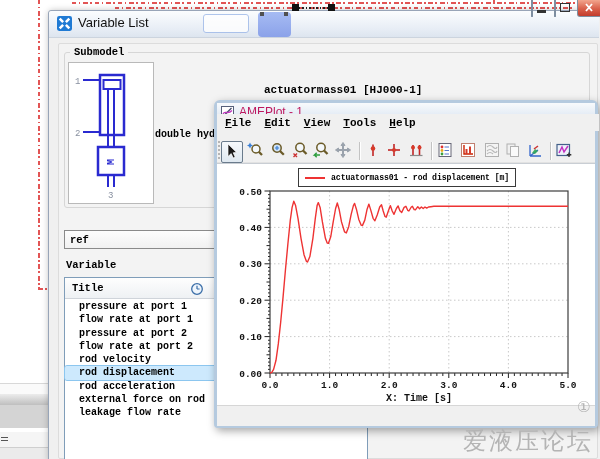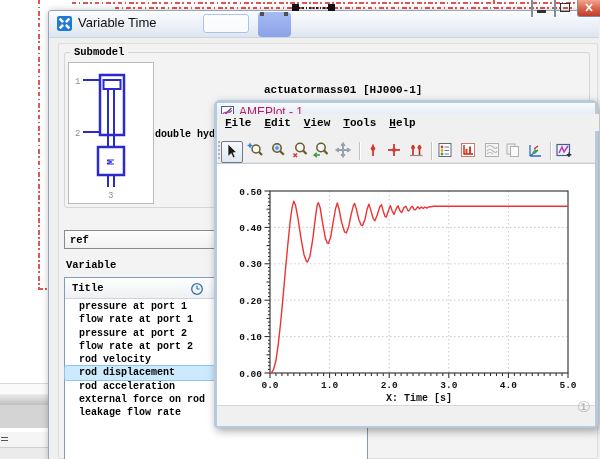--- a/index.html
+++ b/index.html
@@ -91,21 +91,21 @@
 
   <div id="vl-frame" class="abs" style="left:48px;top:10px;width:552px;height:449px;"></div>
   <div id="vl-titlebar" class="abs" style="left:49px;top:11px;width:550px;height:26px;"></div>
   <div class="abs" style="left:57px;top:16px;">
     <svg width="15" height="15" viewBox="0 0 14 14">
         <rect width="14" height="14" rx="2" fill="#1f7ad4"></rect>
         <path d="M2.5 2.5 L11.5 11.5 M11.5 2.5 L2.5 11.5" stroke="#fff" stroke-width="2.4"></path>
         <rect x="5.2" y="5.2" width="3.6" height="3.6" fill="#1f7ad4" transform="rotate(45 7 7)"></rect>
       </svg>
   </div>
-  <div class="abs" style="left:78px;top:15px;font-size:13px;color:#111;">Variable Time</div>
+  <div class="abs" style="left:78px;top:15px;font-size:13px;color:#111;">Variable List</div>
   <div id="vl-inner" class="abs" style="left:58px;top:43px;width:538px;height:414px;"></div>
 
   <div class="abs groupbox" style="left:64px;top:52px;width:524px;height:154px;"></div>
   <div class="abs grouplabel mono" style="left:70px;top:46px;">Submodel</div>
 
   <div id="img-box" class="abs" style="left:68px;top:62px;width:84px;height:140px;">
     <svg width="82" height="138" viewBox="0 0 82 138">
       <g stroke="#2a2ad0" stroke-width="2" fill="none">
         <path d="M14 17 H31"></path>
         <path d="M14 69 H31"></path>
@@ -430,18 +430,23 @@
       <text class="ylab" x="45" y="176.1">0.10</text>
       <text class="ylab" x="45" y="139.7">0.20</text>
       <text class="ylab" x="45" y="103.3">0.30</text>
       <text class="ylab" x="45" y="66.9">0.40</text>
       <text class="ylab" x="45" y="30.5">0.50</text>
       <rect class="frame" x="53" y="27" width="298" height="182"></rect>
       <polyline points="53.0,209.0 54.8,208.3 56.6,205.4 59.0,196.3 61.3,179.9 63.7,158.0 66.1,132.6 68.5,105.3 70.9,79.8 73.3,56.1 75.1,43.4 76.8,37.2 78.6,41.6 81.0,54.3 84.0,74.3 87.0,90.7 89.4,97.3 90.5,98.0 92.9,92.5 95.9,74.3 98.3,54.3 100.1,41.6 101.3,38.6 103.1,43.4 105.4,57.9 108.4,74.3 110.2,79.1 111.4,79.4 113.8,72.5 116.2,57.9 118.6,44.5 120.3,39.0 122.1,45.2 124.5,57.9 127.5,67.8 129.3,68.9 131.7,62.7 134.1,50.7 136.4,41.6 137.6,39.4 139.4,45.2 141.8,55.4 144.2,61.2 145.4,61.6 147.8,56.1 150.1,45.2 151.9,40.1 153.7,45.9 156.1,54.3 157.9,56.8 160.3,50.7 162.7,43.0 164.5,40.8 166.2,47.0 168.0,52.5 169.2,53.2 171.6,46.3 173.4,41.6 175.2,47.0 177.0,50.3 179.4,44.5 181.1,41.9 182.9,46.7 184.7,48.5 187.1,43.4 188.9,42.3 190.7,46.3 191.9,47.0 194.3,43.0 195.4,42.3 197.2,45.6 198.4,45.9 200.8,42.7 202.6,44.8 204.4,43.0 206.2,44.5 208.0,43.0 209.7,44.1 211.5,43.0 213.9,42.7 216.9,42.3 222.9,42.3 231.8,42.3 261.6,42.3 291.4,42.3 321.2,42.3 351.0,42.3" fill="none" stroke="#ee3333" stroke-width="1.4" stroke-linejoin="round"></polyline>
       <text class="xtitle" x="202" y="237">X: Time [s]</text>
     </svg>
 
+  <div id="legend" class="abs" style="left:298px;top:168px;">
+    <span class="lline" style="background: rgb(238, 51, 51);"></span>
+    <span class="ltext">actuatormass01 - rod displacement [m]</span>
+  </div>
 
   <div id="ap-status" class="abs" style="left:217px;top:405px;width:378px;height:20px;"></div>
 
   <div id="wm-badge" class="abs wm" style="left:577px;top:398px;">①</div>
+  <div id="wm2" class="abs wm" style="left:430px;top:425px;width:163px;">爱液压论坛</div>
 
 </div>
 
 </body></html>

